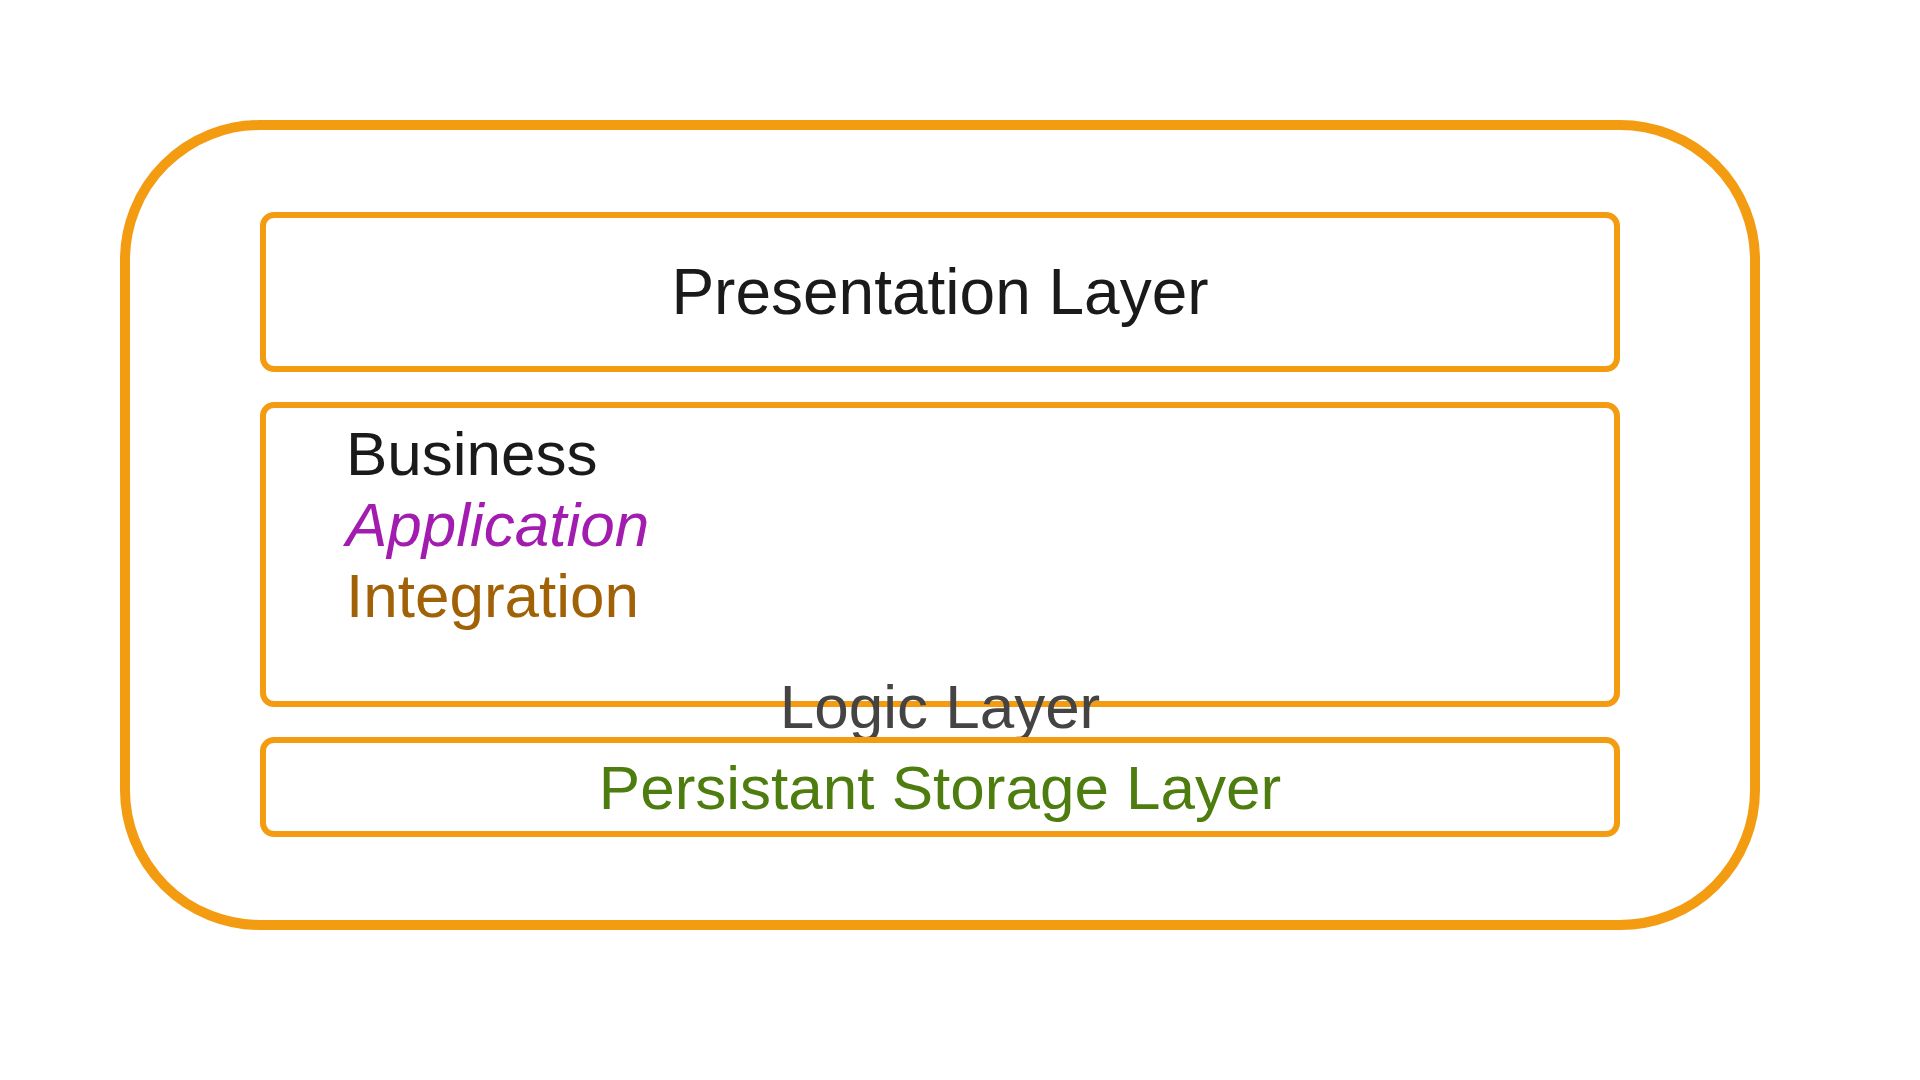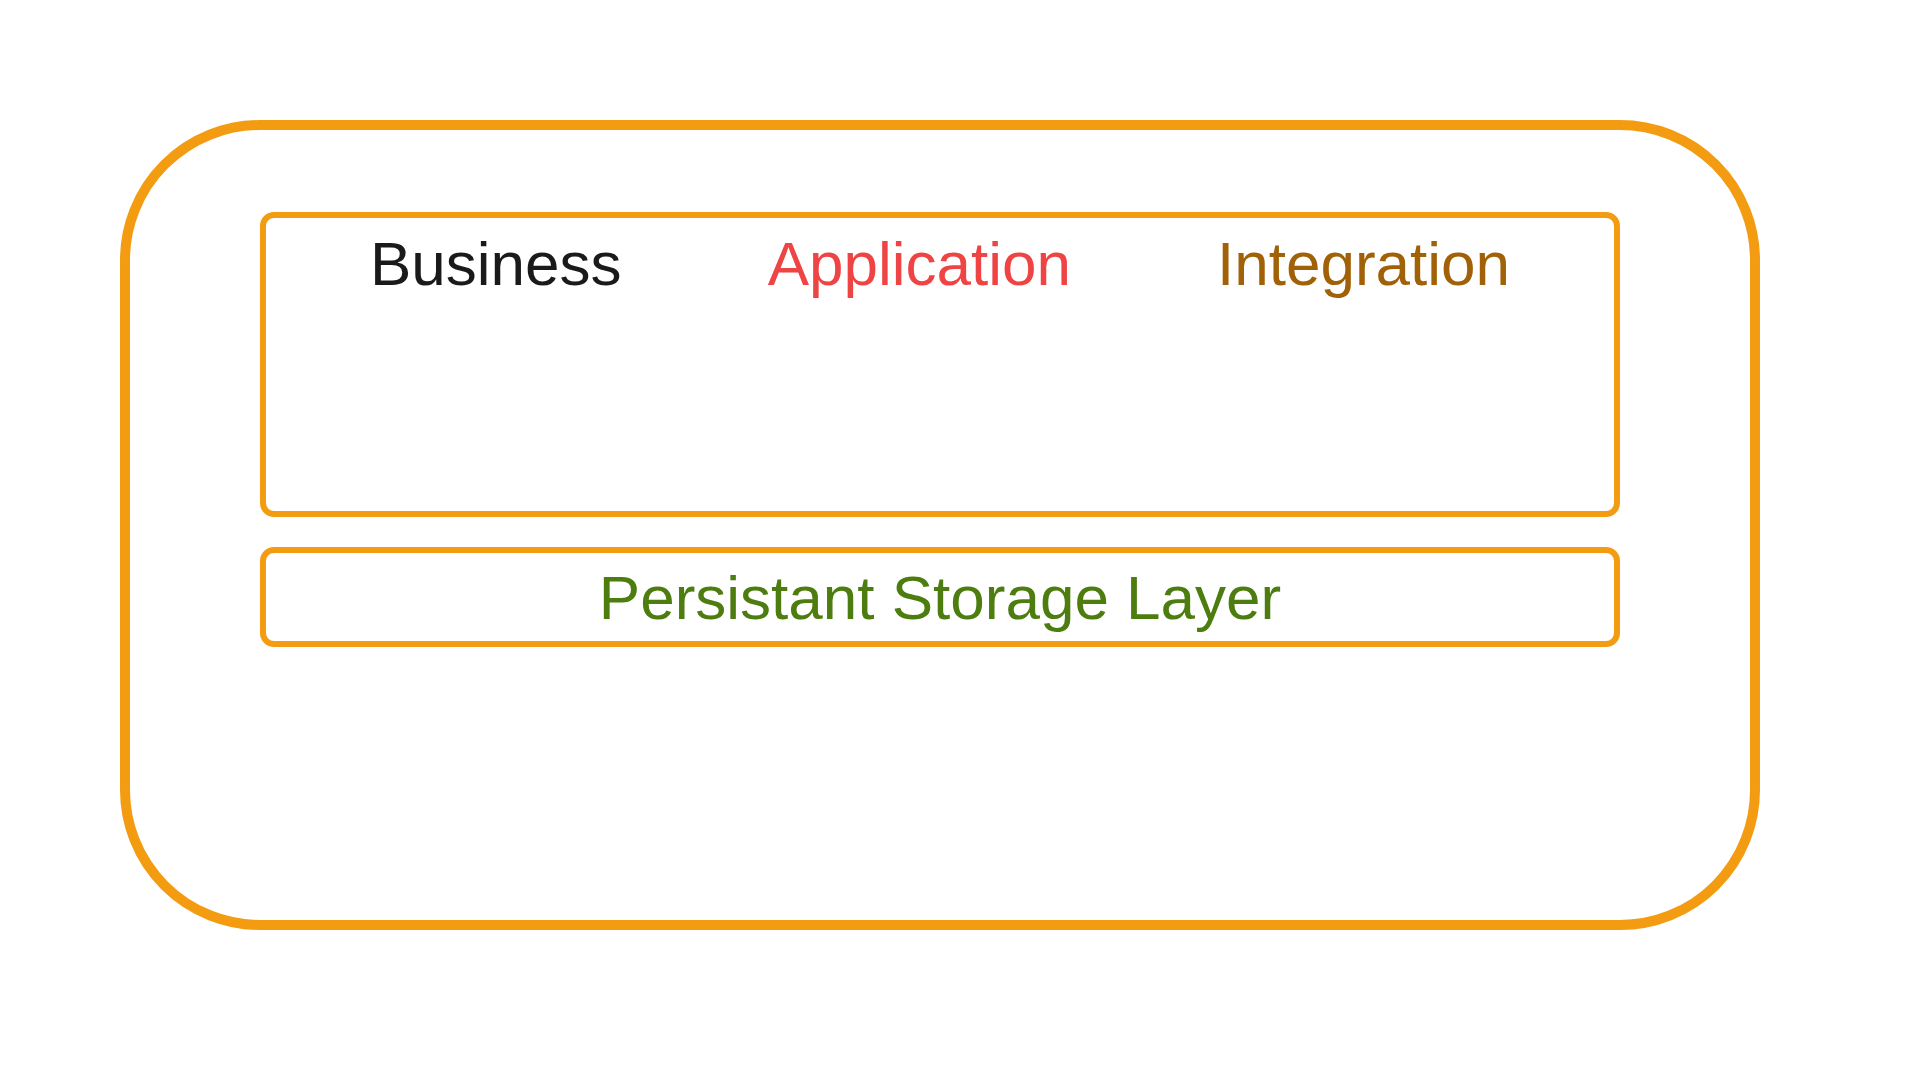--- a/index.html
+++ b/index.html
@@ -52,32 +52,34 @@
     }
     .logic-layer {
       height: 305px;
       flex-direction: column;
       justify-content: flex-start;
       padding-top: 10px;
     }
     .logic-row {
       width: 100%;
       display: flex;
-      justify-content: space-between;
-      padding: 0 104px;
+      justify-content: flex-start;
+      padding: 0 80px;
+      flex-direction: column;
     }
     .logic-item {
       font-size: 62px;
       font-weight: 400;
     }
     .logic-business {
       color: #1a1a1a;
     }
     .logic-application {
-      color: #ef4444;
+      color: #a21caf;
+      font-style: italic;
     }
     .logic-integration {
       color: #a16207;
     }
     .logic-subtitle {
       font-size: 62px;
       color: #444444;
       margin-top: 40px;
       font-weight: 400;
     }
@@ -89,27 +91,31 @@
       color: #4d7c0f;
       font-weight: 400;
     }
   </style>
 </head>
 <body>
 
 <div class="outer-container">
   <div class="inner-content">
 
+    <div class="layer-box presentation-layer">
+      <span class="presentation-text">Presentation Layer</span>
+    </div>
 
     <div class="layer-box logic-layer">
       <div class="logic-row">
         <span class="logic-item logic-business">Business</span>
         <span class="logic-item logic-application">Application</span>
         <span class="logic-item logic-integration">Integration</span>
       </div>
+      <span class="logic-subtitle">Logic Layer</span>
     </div>
 
     <div class="layer-box storage-layer">
       <span class="storage-text">Persistant Storage Layer</span>
     </div>
 
   </div>
 </div>
 
 </body></html>

